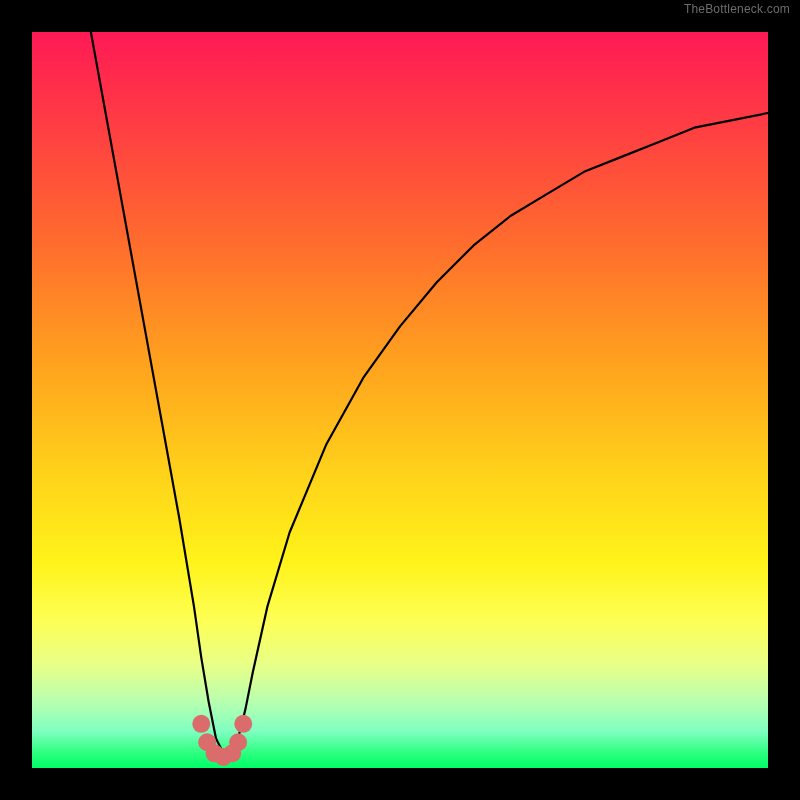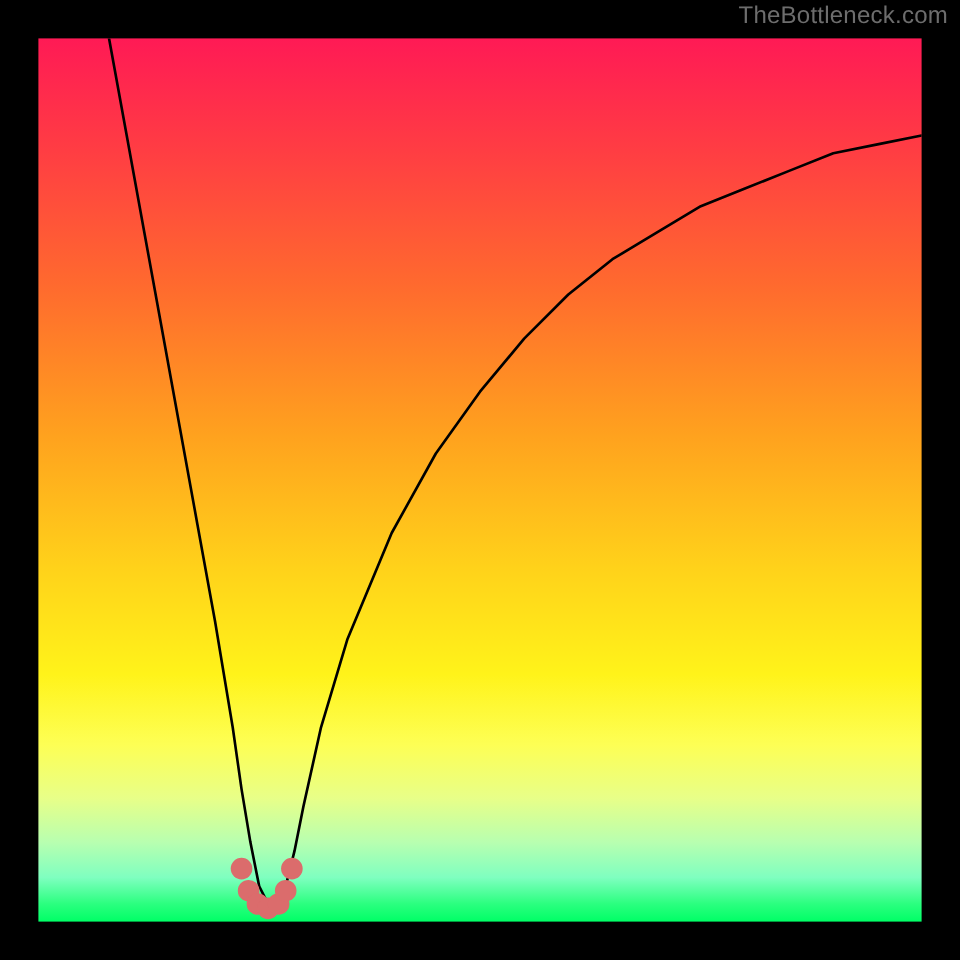--- a/index.html
+++ b/index.html
@@ -36,21 +36,21 @@
       #7fffc0 95%,
       #2bff7f 98%,
       #00ff66 100%
     );
   }
   .watermark {
     position: absolute;
     top: 2px;
     right: 10px;
     color: #6d6d6d;
-    font-size: 20px;
+    font-size: 12px;
     font-weight: 500;
     letter-spacing: 0.2px;
     text-align: right;
     z-index: 5;
   }
   svg.curve {
     position: absolute;
     left: 0;
     top: 0;
     width: 736px;

